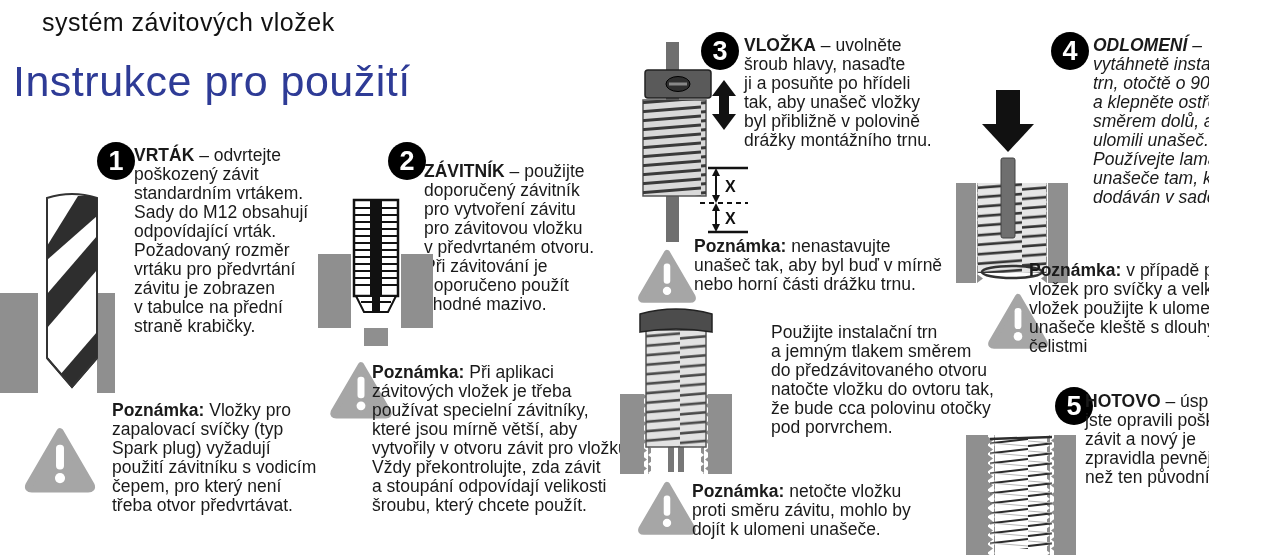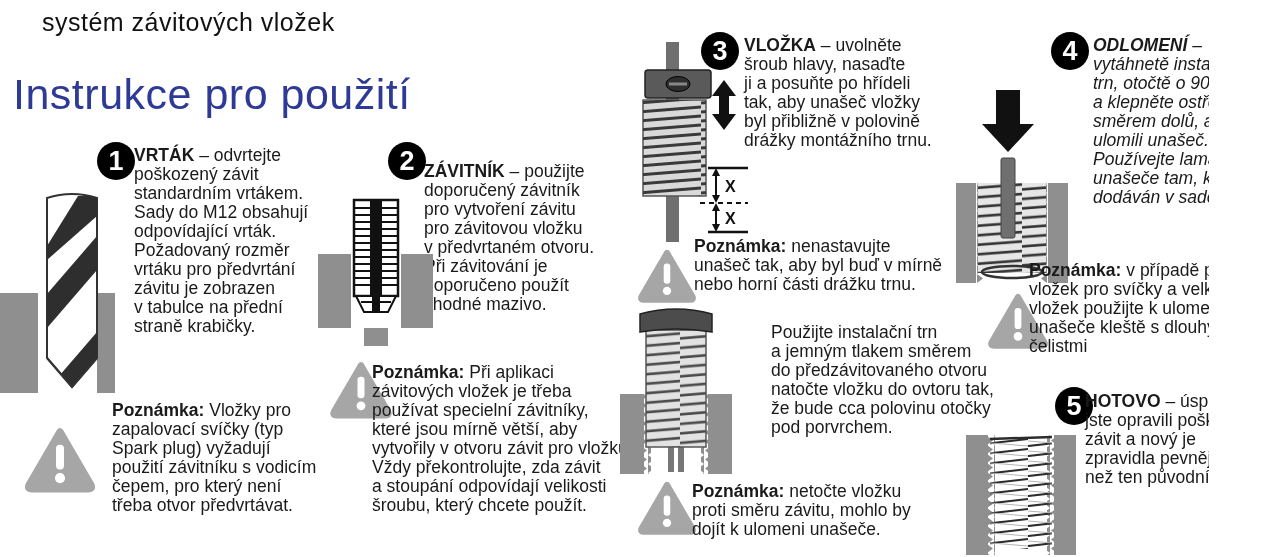--- a/index.html
+++ b/index.html
@@ -4,21 +4,21 @@
 <style>
   html,body { margin:0; padding:0; background:#fff; }
   .page {
     position:relative; width:1209px; height:557px; background:#ffffff;
     font-family:"Liberation Sans", sans-serif; color:#1a1a1a; overflow:hidden;
   }
   .abs { position:absolute; }
   .txt { font-size:17.5px; line-height:19px; white-space:pre; }
   .txt b { font-weight:700; }
   .subtitle { font-size:25px; letter-spacing:0.5px; color:#111; }
-  .main-title { font-size:43px; color:#2e3b96; letter-spacing:0.5px;margin-top:13px; }
+  .main-title { font-size:43px; color:#2e3b96; letter-spacing:0.5px; }
   .badge {
     width:38px; height:38px; border-radius:50%; background:#000; color:#fff;
     font-weight:700; font-size:27px; display:flex; align-items:center; justify-content:center;
   }
   svg { display:block; }
 </style>
 </head>
 <body>
 
 <div class="page">

